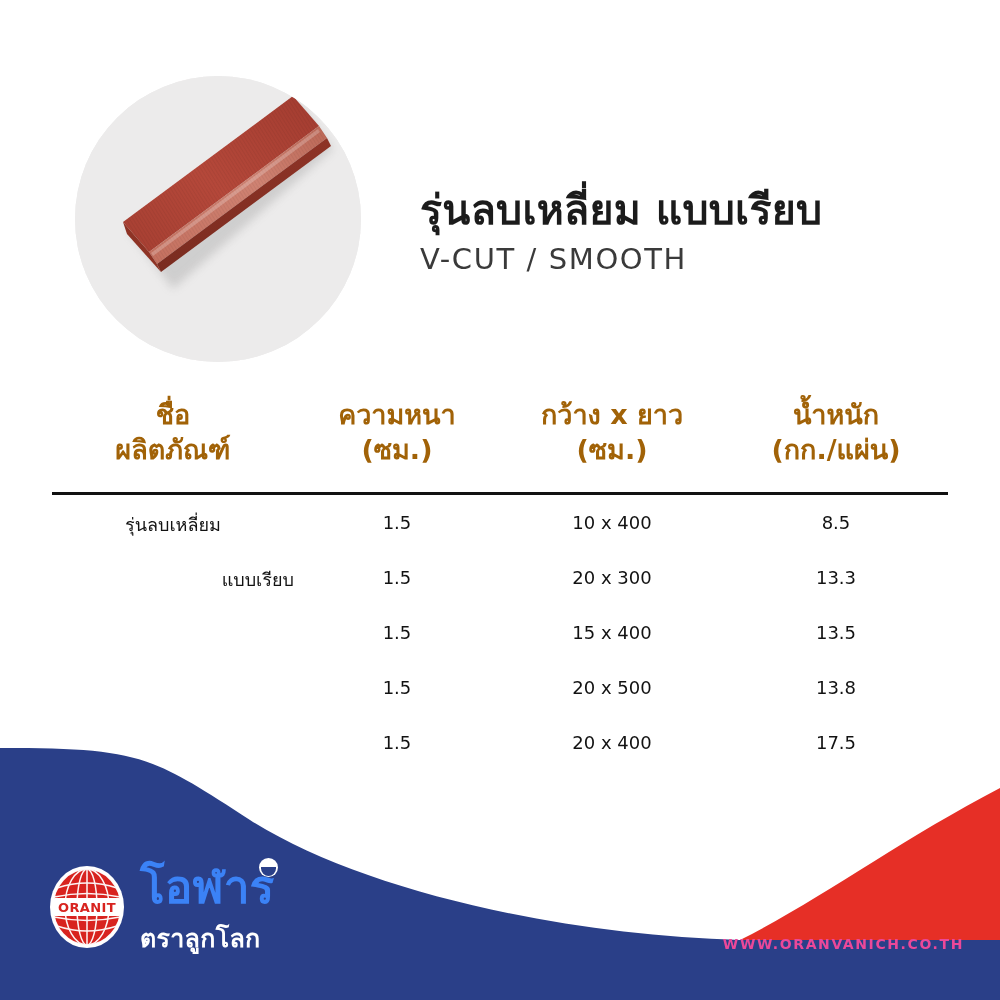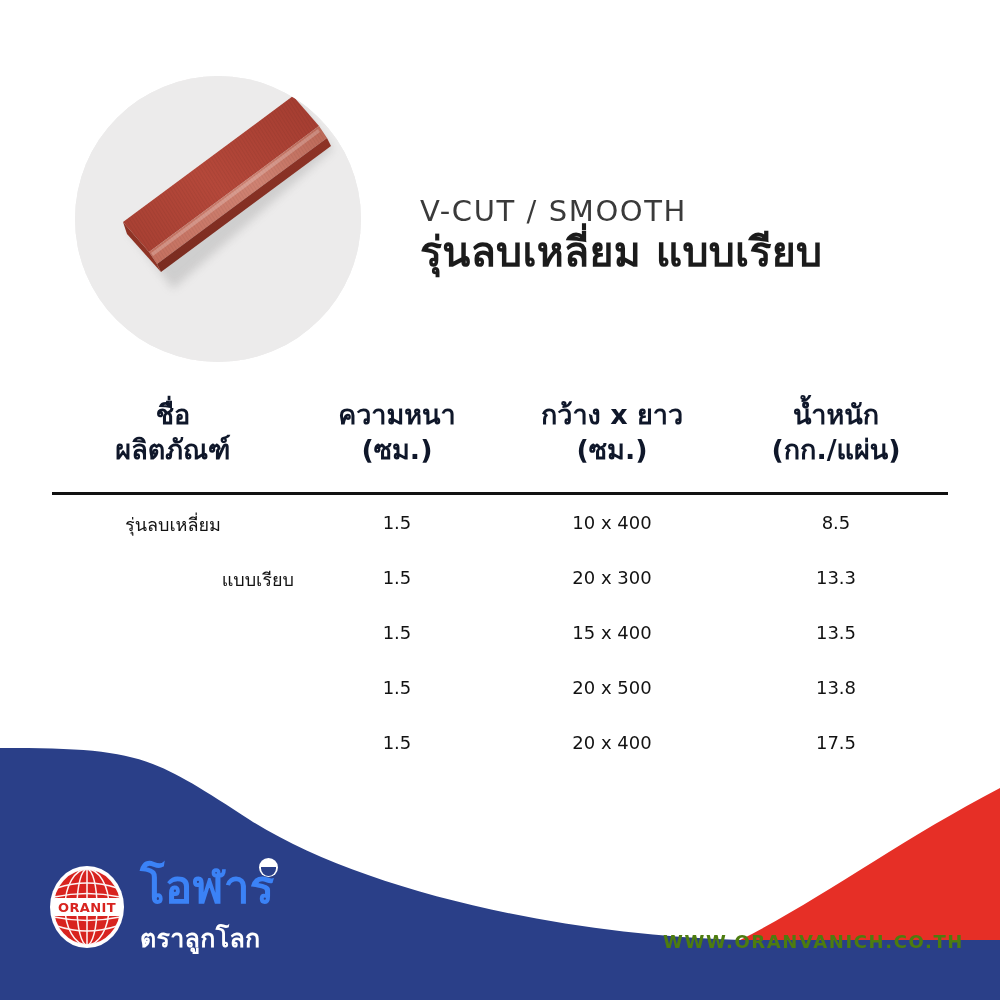--- a/index.html
+++ b/index.html
@@ -67,21 +67,21 @@
   }
   table.spec th, table.spec td {
     text-align: center;
     vertical-align: top;
     padding: 0;
   }
   table.spec th {
     font-size: 27px;
     font-weight: 700;
     line-height: 1.28;
-    color: #0f172a;
+    color: #a16207;
     padding-bottom: 14px;
   }
   .th-line { display: block; white-space: nowrap; }
   .col-name  { width: 27%; }
   .col-thick { width: 23%; }
   .col-dim   { width: 25%; }
   .col-weight{ width: 25%; }
 
   #header-rule {
     position: absolute;
@@ -163,24 +163,24 @@
     font-weight: 700;
     color: #ffffff;
     line-height: 1;
     letter-spacing: 0.3px;
     white-space: nowrap;
   }
   #website-url {
     position: absolute;
     right: 36px;
     bottom: 48px;
-    font-size: 18px;
+    font-size: 14px;
     font-weight: 700;
     letter-spacing: 1.6px;
-    color: #4d7c0f;
+    color: #ec4899;
     white-space: nowrap;
   }
 </style>
 </head>
 <body>
 
 <div id="product-photo">
   <svg viewBox="0 0 286 286" xmlns="http://www.w3.org/2000/svg">
     <defs>
       <linearGradient id="topFace" x1="0" y1="1" x2="1" y2="0">
@@ -219,22 +219,22 @@
 
     <polygon points="82,188 252,62 256,70 86,196" fill="url(#edgeFace)"></polygon>
 
     <polygon points="48,146 74,176 82,188 86,196 52,158" fill="#8e3325"></polygon>
 
     <polygon points="76,177 243,53 245,56 78,180" fill="#ffffff" opacity="0.22"></polygon>
   </svg>
 </div>
 
 <div id="title-block">
+  <div id="product-title-th">รุ่นลบเหลี่ยม แบบเรียบ</div>
   <div id="product-title-en">V-CUT / SMOOTH</div>
-  <div id="product-title-th">รุ่นลบเหลี่ยม แบบเรียบ</div>
 </div>
 
 <div id="spec-table">
   <table class="spec">
     <colgroup>
       <col class="col-name">
         <col class="col-thick">
         <col class="col-dim">
         <col class="col-weight">
     </colgroup>

